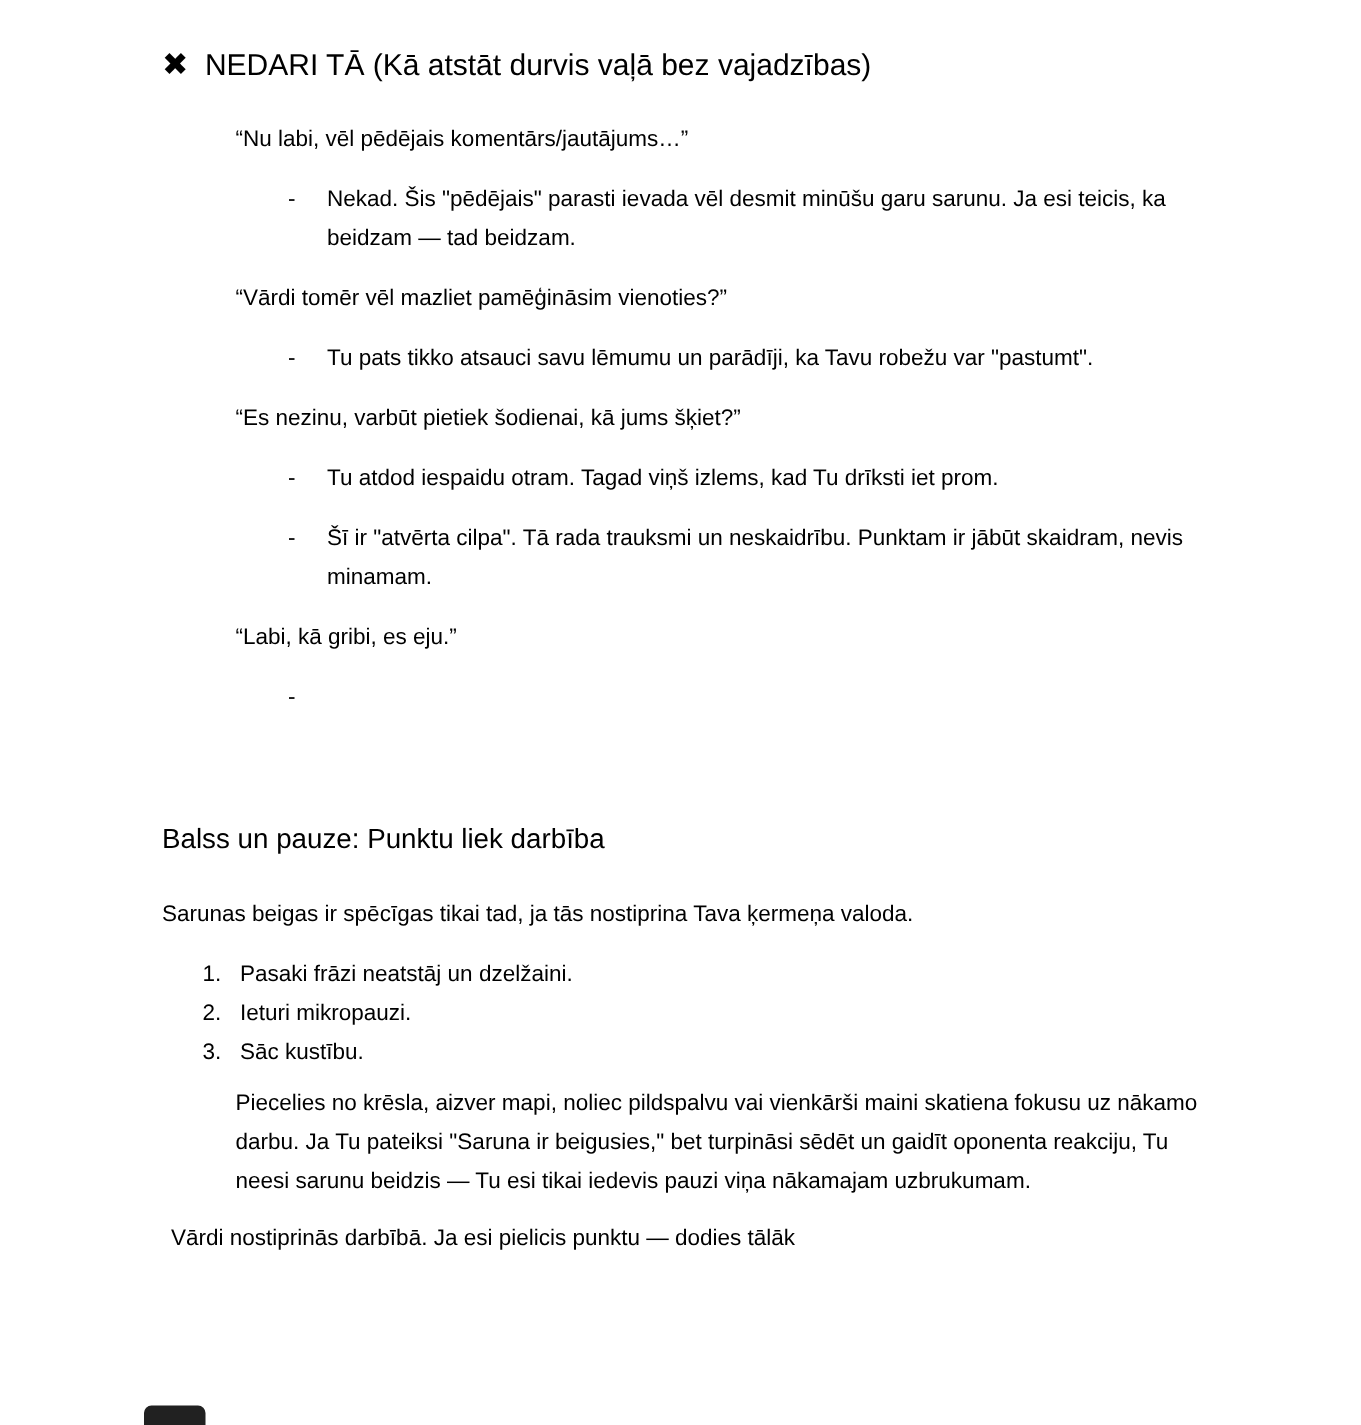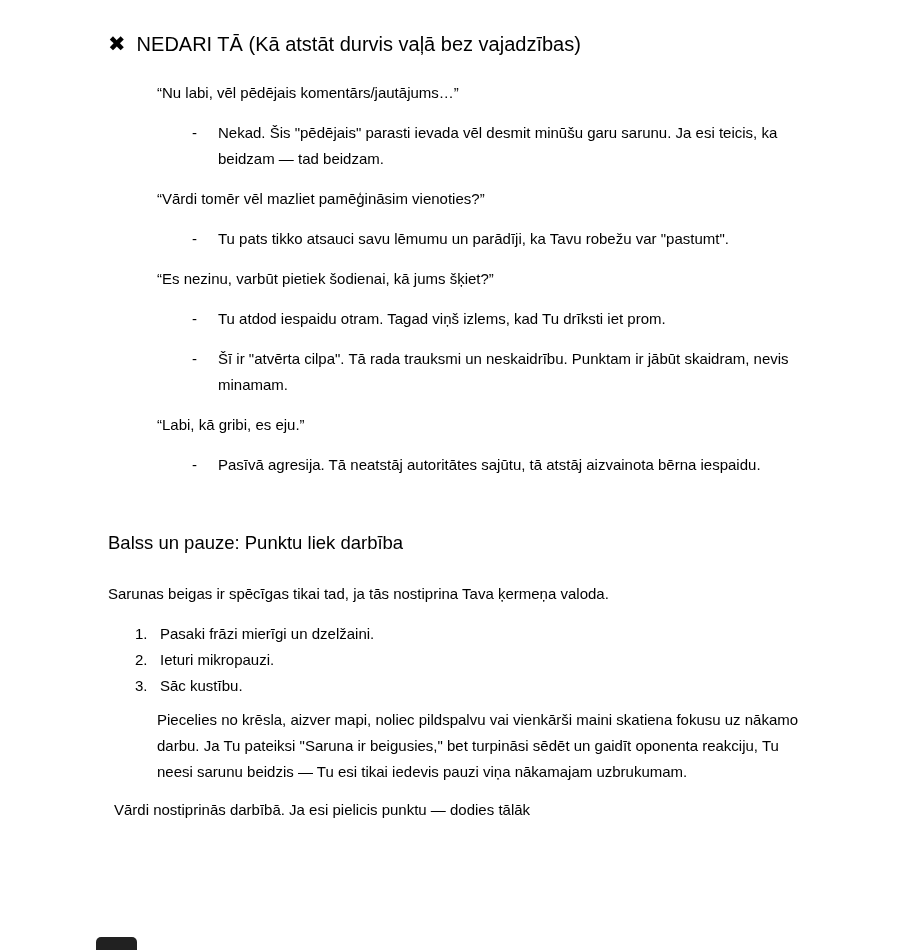--- a/index.html
+++ b/index.html
@@ -28,21 +28,21 @@
   .quote { margin: 14px 0; padding-left: 49px; }
   .bullet {
     display: flex;
     margin: 14px 0;
     padding-left: 84px;
   }
   .bullet .dash { width: 26px; flex: 0 0 26px; }
   .bullet .btext { width: 585px; }
   .h2 {
     font-size: 18.5px; line-height: 24px; font-weight: 400;
-    margin: 53px 0 26px 0;
+    margin: 69px 0 26px 0;
   }
   .olist { margin: 6px 0 0 0; }
   .olist-item { display: flex; padding-left: 27px; }
   .olist-item .num { width: 25px; flex: 0 0 25px; }
   .detail {
     margin: 8px 0 12px 0;
     padding-left: 49px;
     width: 655px;
   }
   .closing { margin: 10px 0 0 6px; }
@@ -85,32 +85,31 @@
   </div>
 
   <div class="bullet">
     <span class="dash">-</span>
     <span class="btext">Šī ir "atvērta cilpa". Tā rada trauksmi un neskaidrību. Punktam ir jābūt skaidram, nevis minamam.</span>
   </div>
 
   <p class="quote">“Labi, kā gribi, es eju.”</p>
   <div class="bullet">
     <span class="dash">-</span>
-    <span class="btext">Pasīvā agresija. Tā neatstāj autoritātes sajūtu, tā atstāj aizvainota bērna iespaidu.</span>
   </div>
 </div>
 
   <div class="h2">Balss un pauze: Punktu liek darbība</div>
 
   <p class="para">Sarunas beigas ir spēcīgas tikai tad, ja tās nostiprina Tava ķermeņa valoda.</p>
 
   <div class="olist">
   <div class="olist-item">
     <span class="num">1.</span>
-    <span class="stext">Pasaki frāzi mierīgi un dzelžaini.</span>
+    <span class="stext">Pasaki frāzi neatstāj un dzelžaini.</span>
   </div>
 
   <div class="olist-item">
     <span class="num">2.</span>
     <span class="stext">Ieturi mikropauzi.</span>
   </div>
 
   <div class="olist-item">
     <span class="num">3.</span>
     <span class="stext">Sāc kustību.</span>

